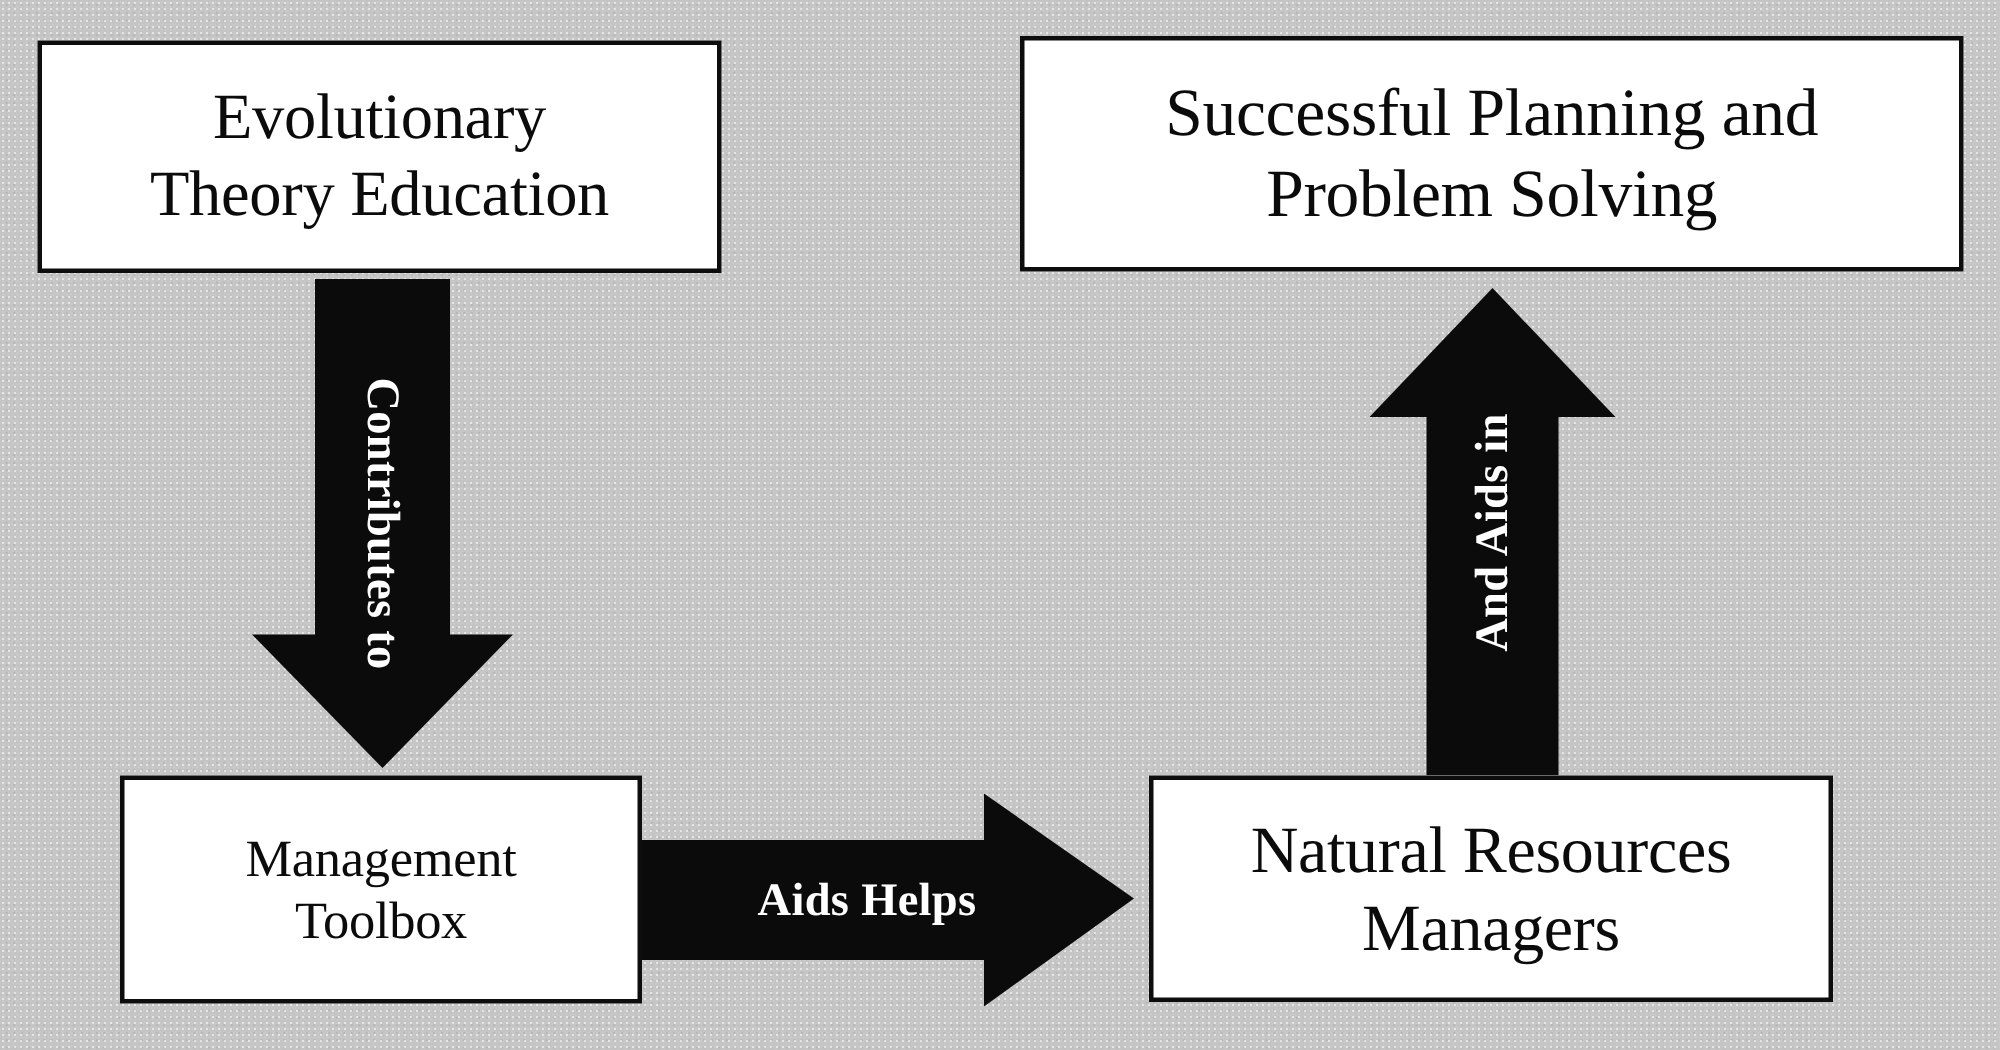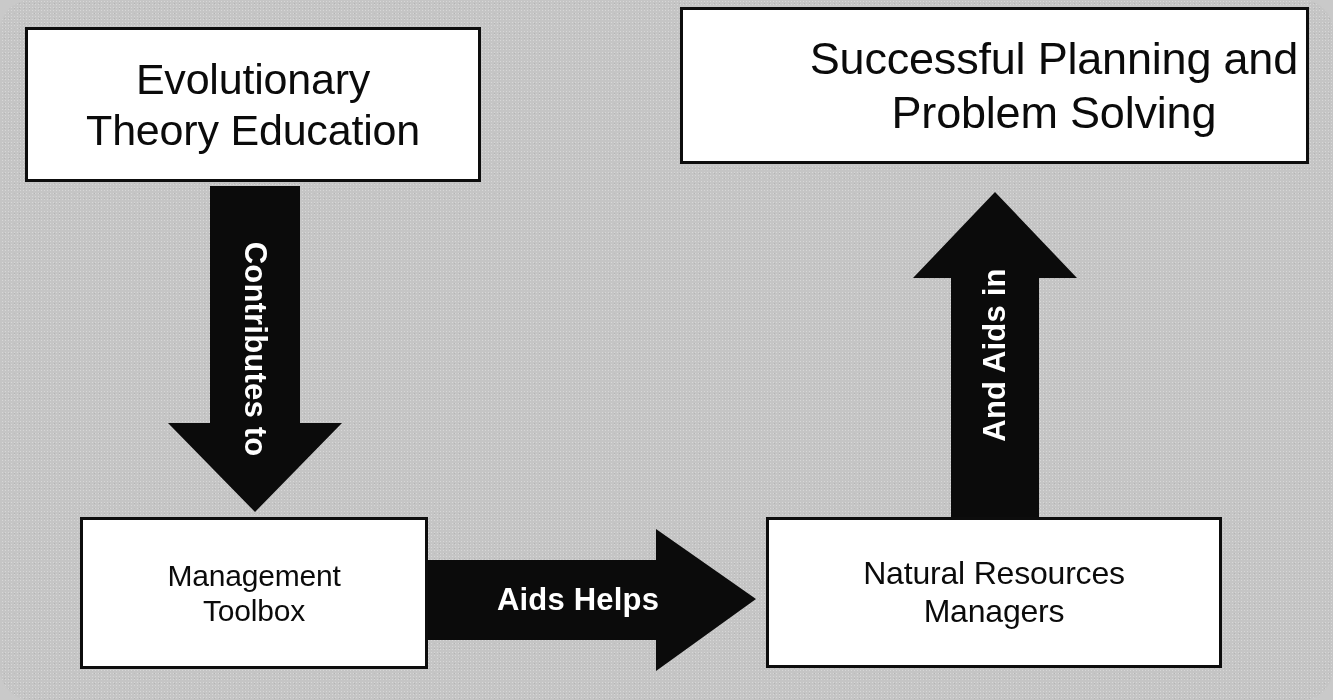--- a/index.html
+++ b/index.html
@@ -14,22 +14,21 @@
     height: 700px;
     overflow: hidden;
     background-color: #c5c5c5;
     
     background-image:
       radial-gradient(rgba(255,255,255,0.55) 0.6px, transparent 0.7px),
       radial-gradient(rgba(160,160,160,0.45) 0.6px, transparent 0.7px),
       radial-gradient(rgba(255,255,255,0.30) 0.5px, transparent 0.6px);
     background-size: 4px 4px, 5px 5px, 3px 3px;
     background-position: 0 0, 2px 1px, 1px 3px;
-    font-family: Liberation Sans, sans-serif;
-    border-radius: 31px;
+    font-family: Liberation Serif, serif;
   }
 
   
   .node {
     position: absolute;
     box-sizing: border-box;
     background: #ffffff;
     border: 3px solid #0d0d0d;
     display: flex;
     align-items: center;
@@ -45,32 +44,31 @@
     display: block;
     padding: 0 8px;
     white-space: pre-line;
   }
 
   #node-evolutionary-theory-education {
     left: 25px;  top: 27px;  width: 456px;  height: 155px;
     font-size: 43px;
   }
   #node-successful-planning {
-    left: 680px; top: 7px;  width: 629px;  height: 157px;
+    left: 680px; top: 24px;  width: 629px;  height: 157px;
     font-size: 45px;
-    justify-content: flex-end;
   }
   #node-management-toolbox {
     left: 80px;  top: 517px; width: 348px;  height: 152px;
-    font-size: 30px;
+    font-size: 35px;
     align-items: center;
   }
   #node-natural-resources-managers {
     left: 766px; top: 517px; width: 456px;  height: 151px;
-    font-size: 32px;
+    font-size: 44px;
   }
 
   
   .arrow {
     position: absolute;
     z-index: 2;
   }
   .arrow svg { display: block; }
 
   .arrow-label {

